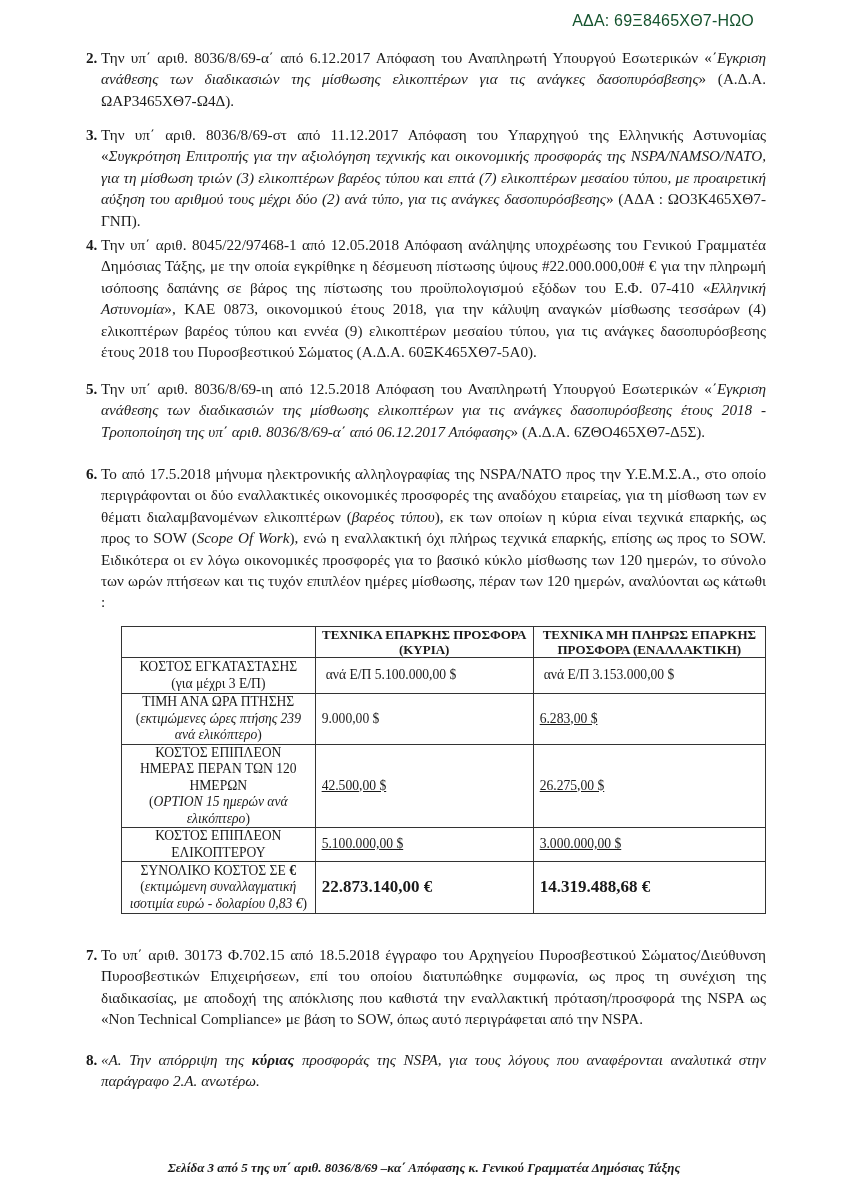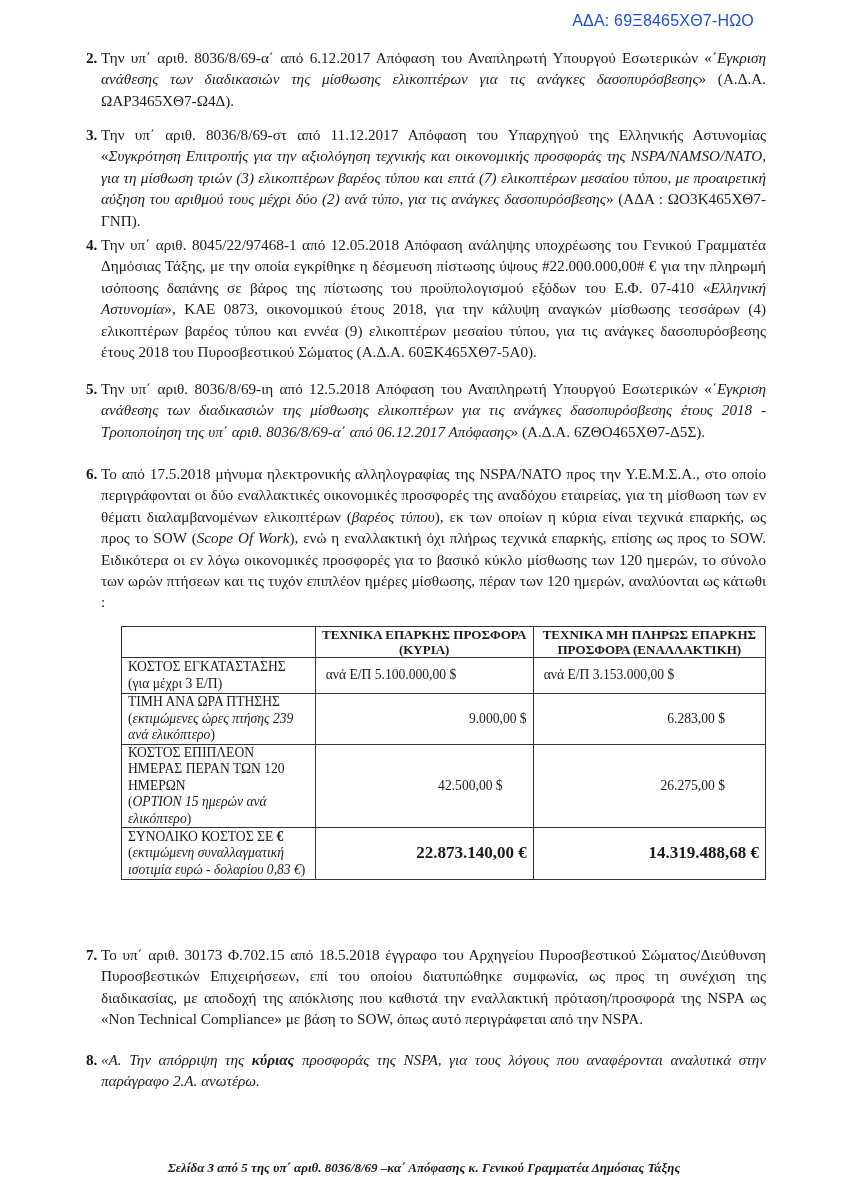--- a/index.html
+++ b/index.html
@@ -1,34 +1,34 @@
 <!DOCTYPE html>
 <html><head>
 <meta charset="utf-8">
 <style>
   html, body { margin: 0; padding: 0; background: #ffffff; }
   body { width: 848px; height: 1200px; position: relative; overflow: hidden;
          font-family: "Liberation Serif", "DejaVu Serif", serif; color: #1a1a1a; }
   .ada { position: absolute; top: 12px; right: 94px; font-family: "Liberation Sans", "DejaVu Sans", sans-serif;
-         font-size: 16px; letter-spacing: 0.2px; color: #1d4ed8; }
+         font-size: 16px; letter-spacing: 0.2px; color: #14532d; }
   .item { position: absolute; left: 86px; width: 680px; font-size: 15.2px; line-height: 21.4px; }
   .item .num { position: absolute; left: 0; top: 0; font-weight: bold; width: 26px; }
   .item .txt { margin-left: 15px; text-align: justify; text-align-last: left; }
   .it { font-style: italic; }
   .b { font-weight: bold; }
 
   table.costs { position: absolute; left: 121px; top: 626px; width: 645px; border-collapse: collapse;
                 font-size: 13.6px; line-height: 16.5px; }
   table.costs td, table.costs th { border: 1px solid #333; padding: 0 6px; vertical-align: middle; }
   table.costs th { font-weight: bold; text-align: center; font-size: 13px; line-height: 15px; height: 29px; margin-top: 48px; }
-  table.costs .c1 { width: 196px; }
+  table.costs .c1 { width: 196px; text-align: center; }
   table.costs .c2 { width: 202px; }
   table.costs .c3 { width: 207px; }
-  .right { text-align: right; padding-right: 60px !important; }
-  .ctr { text-align: right; }
+  .right { padding-right: 60px !important; text-decoration: underline; }
+  .ctr { text-align: left; }
   .big { font-weight: bold; font-size: 17px; }
   .footer { position: absolute; top: 1160px; left: 0; width: 848px; text-align: center;
             font-size: 13px; font-style: italic; font-weight: bold; }
 </style>
 </head>
 <body>
 
 <div class="ada">ΑΔΑ: 69Ξ8465ΧΘ7-ΗΩΟ</div>
 
 <div class="item" style="top:47px">
@@ -71,20 +71,25 @@
   <tr style="height:50px">
     <td class="c1"><span>ΤΙΜΗ ΑΝΑ ΩΡΑ ΠΤΗΣΗΣ</span><br>(<span class="it">εκτιμώμενες ώρες πτήσης 239 ανά ελικόπτερο</span>)</td>
     <td class="c2 ctr">9.000,00 $</td>
     <td class="c3 right" style="padding-right:40px !important">6.283,00 $</td>
   </tr>
   <tr style="height:66px">
     <td class="c1"><span>ΚΟΣΤΟΣ ΕΠΙΠΛΕΟΝ ΗΜΕΡΑΣ ΠΕΡΑΝ ΤΩΝ 120 ΗΜΕΡΩΝ</span><br>(<span class="it">OPTION 15 ημερών ανά ελικόπτερο</span>)</td>
     <td class="c2 right" style="padding-right:30px !important">42.500,00 $</td>
     <td class="c3 right" style="padding-right:40px !important">26.275,00 $</td>
   </tr>
+  <tr style="height:34px">
+    <td class="c1">ΚΟΣΤΟΣ ΕΠΙΠΛΕΟΝ ΕΛΙΚΟΠΤΕΡΟΥ</td>
+    <td class="c2 right" style="padding-right:30px !important">5.100.000,00 $</td>
+    <td class="c3 right" style="padding-right:40px !important">3.000.000,00 $</td>
+  </tr>
   <tr style="height:52px">
     <td class="c1"><span>ΣΥΝΟΛΙΚΟ ΚΟΣΤΟΣ ΣΕ</span> <span class="b">€</span><br>(<span class="it">εκτιμώμενη συναλλαγματική ισοτιμία ευρώ - δολαρίου 0,83 €</span>)</td>
     <td class="c2 ctr big">22.873.140,00 €</td>
     <td class="c3 ctr big">14.319.488,68 €</td>
   </tr>
 </tbody>
   </table>
 
 <div class="item" style="top:944px">
   <span class="num">7.</span>

